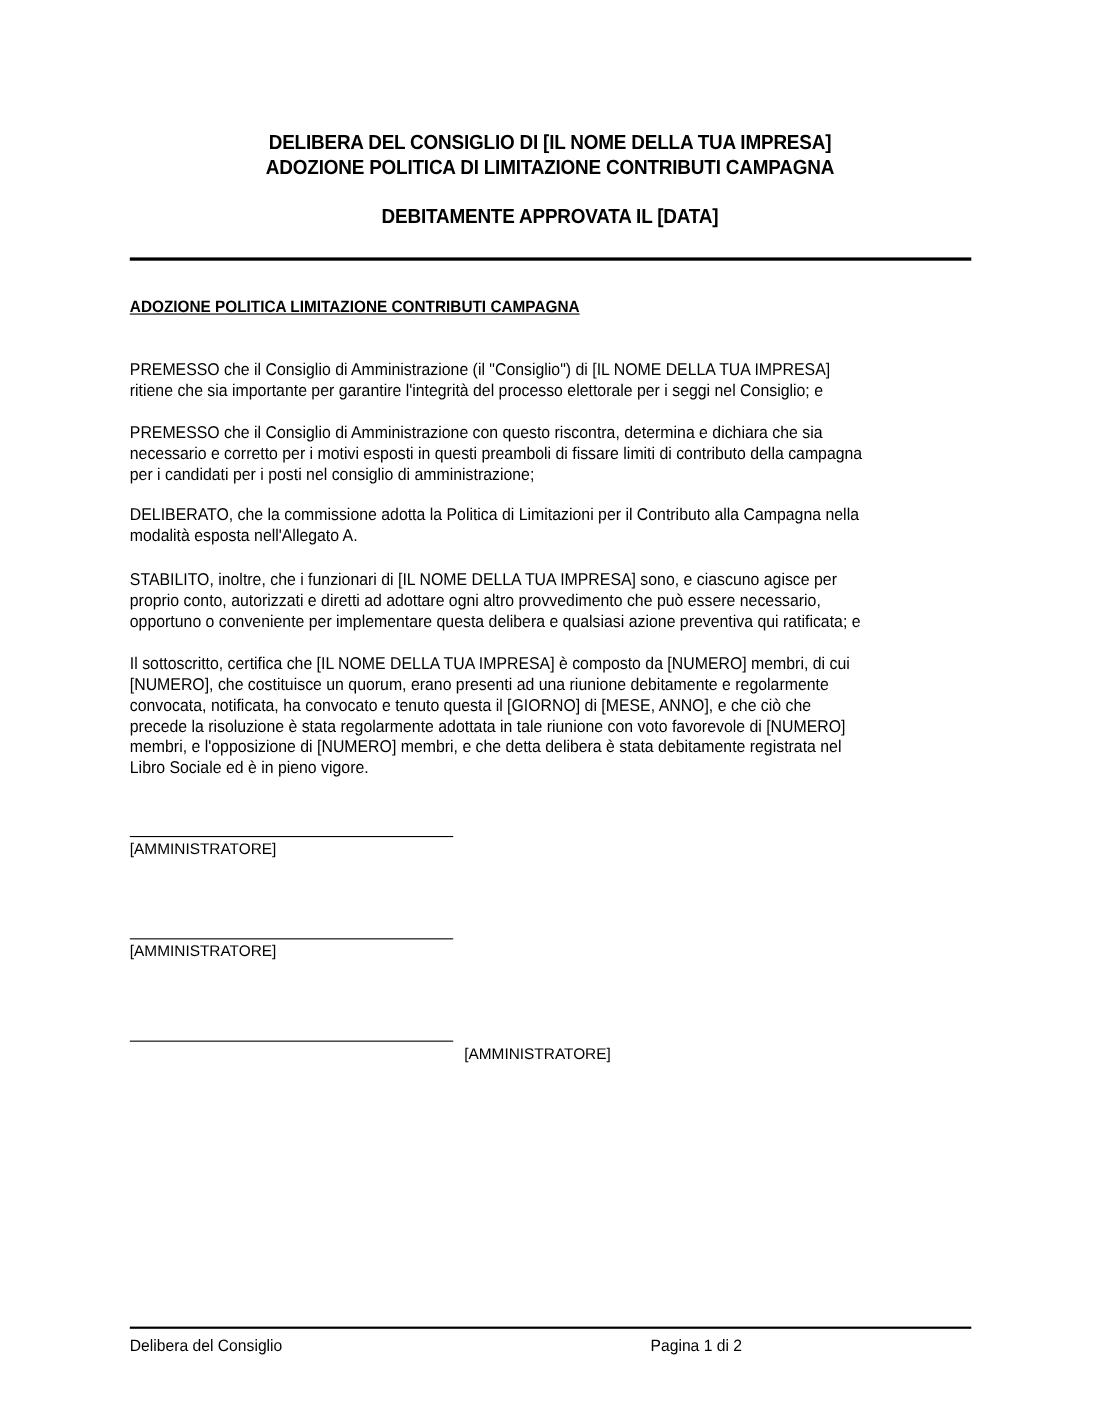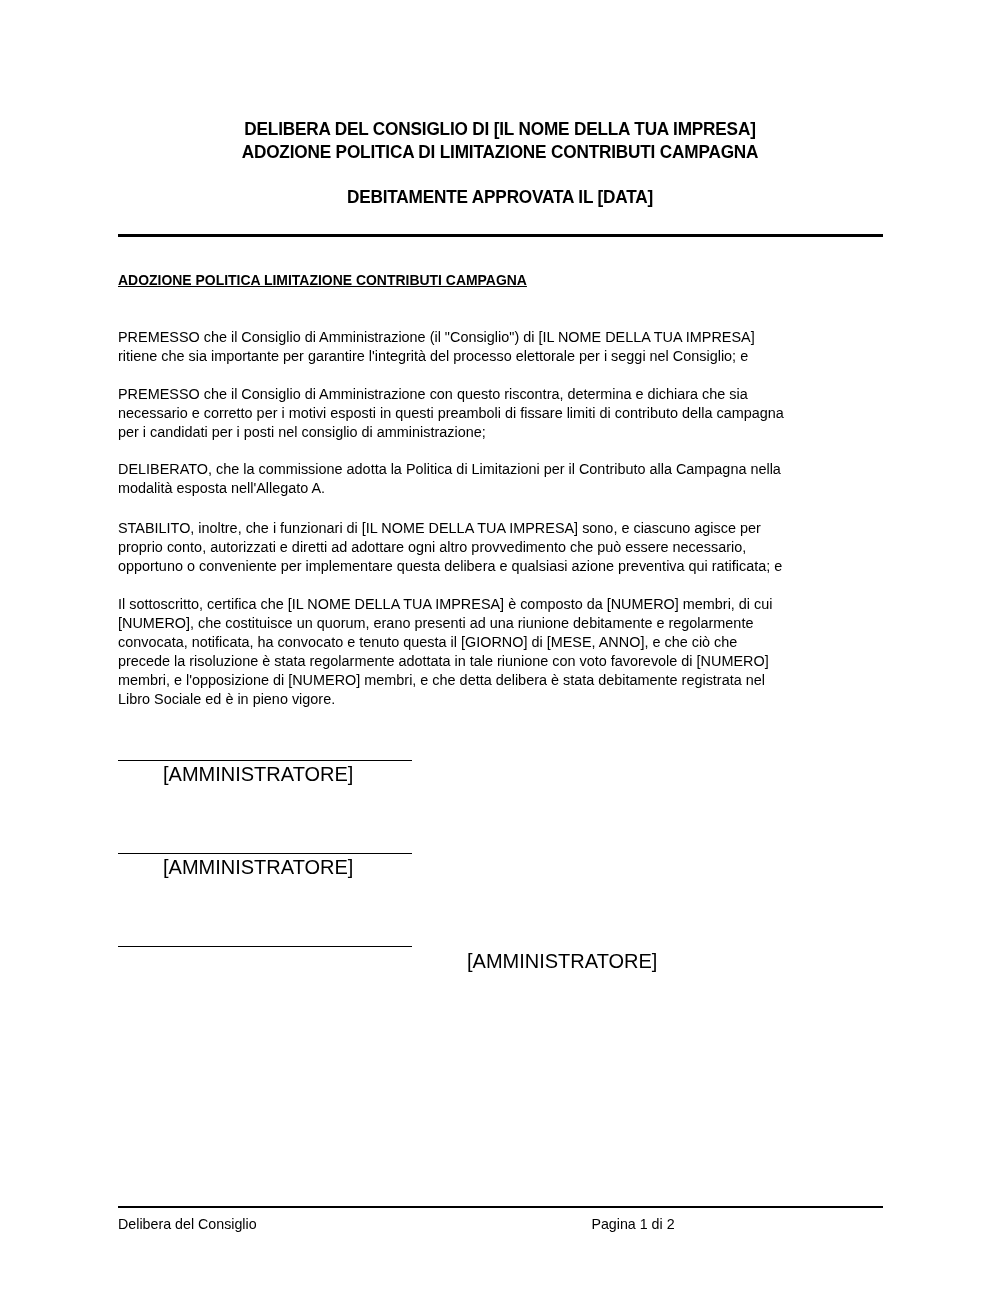--- a/index.html
+++ b/index.html
@@ -4,21 +4,21 @@
   <style>
     html, body { margin: 0; padding: 0; background: #ffffff; }
     body { width: 1000px; height: 1290px; position: relative; font-family: "Liberation Sans", sans-serif; color: #000; overflow: hidden; }
     .page { position: absolute; left: 0; top: 0; width: 792px; height: 1290px; }
     .title { position: absolute; left: 0; width: 1000px; text-align: center; font-weight: bold; font-size: 18.5px; line-height: 22px; letter-spacing: -0.2px; transform: scaleX(0.93); transform-origin: center; }
     .rule-thick { position: absolute; left: 118px; width: 765px; height: 3px; background: #000; }
     .section-heading { position: absolute; left: 118px; top: 271px; font-weight: bold; font-size: 15px; text-decoration: underline; white-space: nowrap; transform: scaleX(0.93); transform-origin: left; }
     .para { position: absolute; left: 118px; width: 790px; font-size: 15.5px; line-height: 19px; transform: scaleX(0.93); transform-origin: left top; }
     .para span { display: block; white-space: nowrap; }
     .sig-line { position: absolute; left: 118px; width: 294px; height: 1px; background: #000; }
-    .sig-label { position: absolute; font-size: 20px; white-space: nowrap; margin-left: 45px; }
+    .sig-label { position: absolute; font-size: 14px; white-space: nowrap; }
     .footer-rule { position: absolute; left: 118px; top: 1206px; width: 765px; height: 2px; background: #000; }
     .footer-left { position: absolute; left: 118px; top: 1215px; font-size: 15px; transform: scaleX(0.95); transform-origin: left; white-space: nowrap; }
     .footer-right { position: absolute; right: 117px; top: 1215px; font-size: 15px; transform: scaleX(0.95); transform-origin: right; white-space: nowrap; }
   </style>
 </head>
 <body>
 
 <div class="page">
 
   <div class="title" style="top:118px;">DELIBERA DEL CONSIGLIO DI [IL NOME DELLA TUA IMPRESA]</div>

